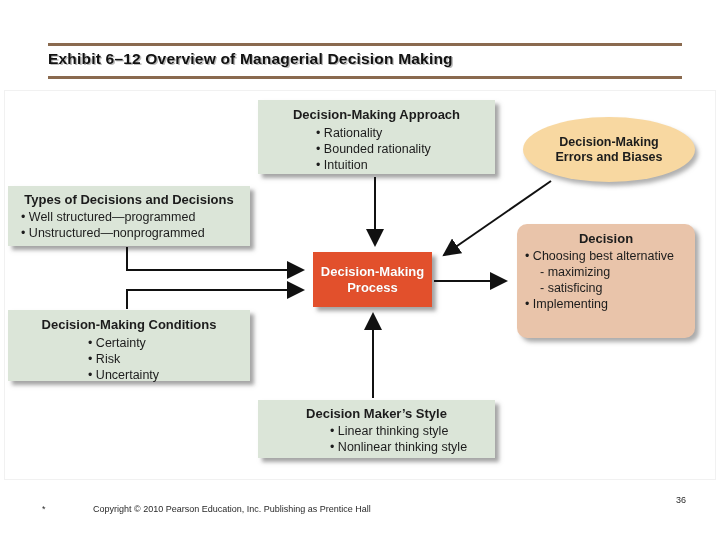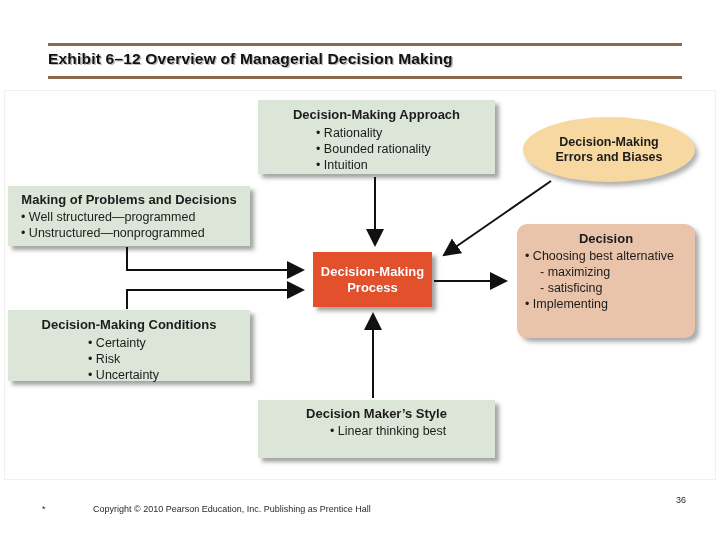--- a/index.html
+++ b/index.html
@@ -85,21 +85,21 @@
       <div>• Intuition</div>
     </div>
   </div>
 
   <div class="node" id="errors-ellipse">
     <div class="node-title">Decision-Making</div>
     <div class="node-title">Errors and Biases</div>
   </div>
 
   <div class="node green" id="types-box">
-    <div class="node-title">Making of Problems and Decisions</div>
+    <div class="node-title">Types of Decisions and Decisions</div>
     <div class="items">
       <div>• Well structured—programmed</div>
       <div>• Unstructured—nonprogrammed</div>
     </div>
   </div>
 
   <div class="node" id="process-box">
     <div class="node-title">Decision-Making</div>
     <div class="node-title">Process</div>
   </div>
@@ -119,21 +119,22 @@
     <div class="items">
       <div>• Certainty</div>
       <div>• Risk</div>
       <div>• Uncertainty</div>
     </div>
   </div>
 
   <div class="node green" id="style-box">
     <div class="node-title">Decision Maker’s Style</div>
     <div class="items">
-      <div>• Linear thinking best</div>
+      <div>• Linear thinking style</div>
+      <div>• Nonlinear thinking style</div>
     </div>
   </div>
 
   <svg id="arrows" viewBox="0 0 720 540" xmlns="http://www.w3.org/2000/svg">
     <defs>
       <marker id="ah" markerWidth="10" markerHeight="9" refX="8" refY="4.5" orient="auto">
         <path d="M0,0 L9,4.5 L0,9 z" fill="#111"></path>
       </marker>
     </defs>
     <line x1="375" y1="177" x2="375" y2="245" stroke="#111" stroke-width="2" marker-end="url(#ah)"></line>

